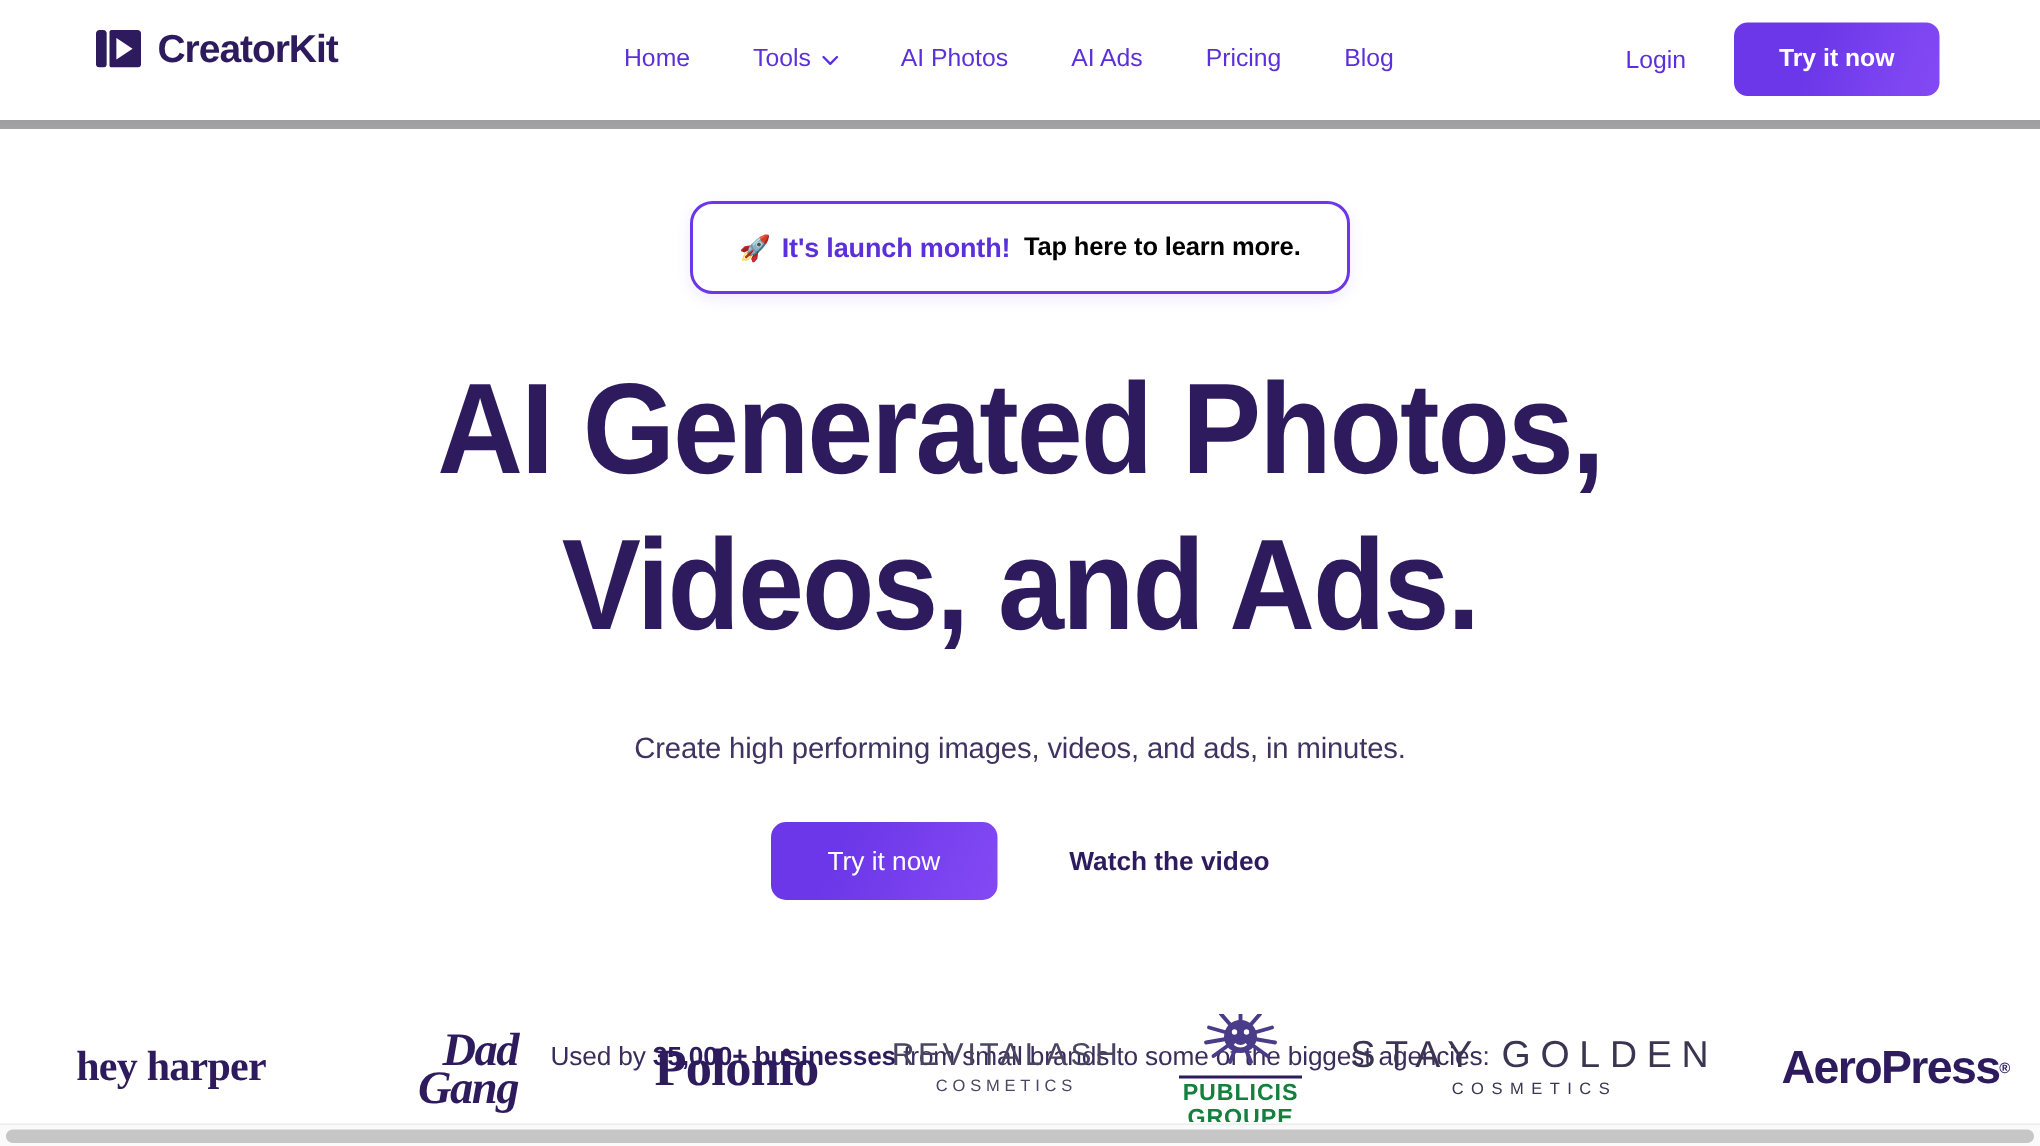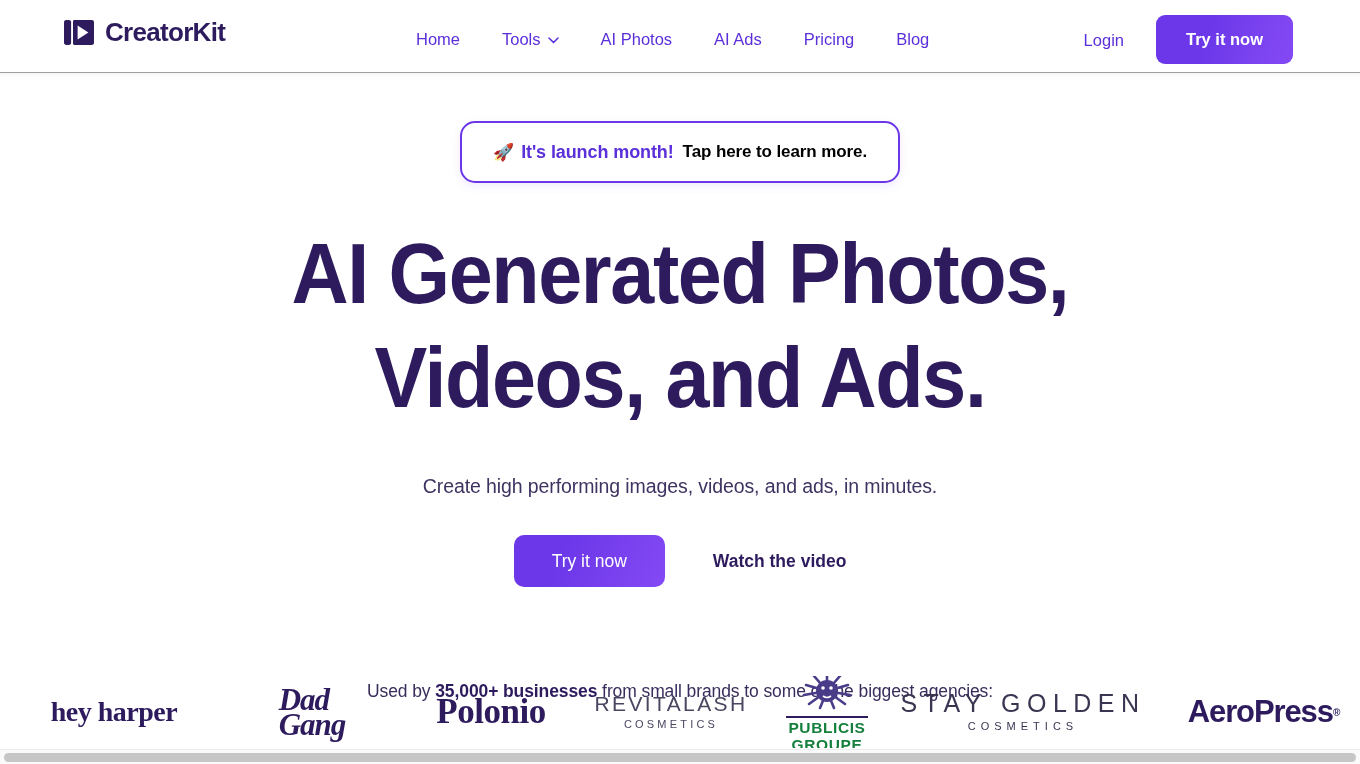--- a/index.html
+++ b/index.html
@@ -7,26 +7,26 @@
   body {
     font-family:"Liberation Sans", sans-serif;
     background:#ffffff;
     color:#2D1B5E;
     -webkit-font-smoothing:antialiased;
   }
 
   
   .header {
     position:relative;
-    height:73px;
+    height:86px;
     width:1360px;
     display:flex;
     align-items:center;
     background:#ffffff;
-    border-bottom:1px solid #a3a3a3;
+    border-bottom:6px solid #a3a3a3;
     padding-left:24px;
   }
   .header::after {
     content:"";
     position:absolute;
     left:0; right:0; bottom:-6px;
     height:6px;
     background:linear-gradient(to bottom, rgba(45,27,94,0.045), rgba(45,27,94,0));
     pointer-events:none;
   }
@@ -226,21 +226,21 @@
     font-weight:bold;
     letter-spacing:-0.5px;
   }
   .lg-dadgang {
     width:168px;
     font-family:"Liberation Serif", serif;
     font-size:31px;
     font-weight:bold;
     font-style:italic;
     line-height:25px;
-    text-align:left;
+    text-align:right;
     letter-spacing:-1px;
   }
   .lg-polonio {
     width:190px;
     font-family:"Liberation Serif", serif;
     font-size:35px;
     font-weight:bold;
     letter-spacing:-0.5px;
   }
   .lg-revitalash {

